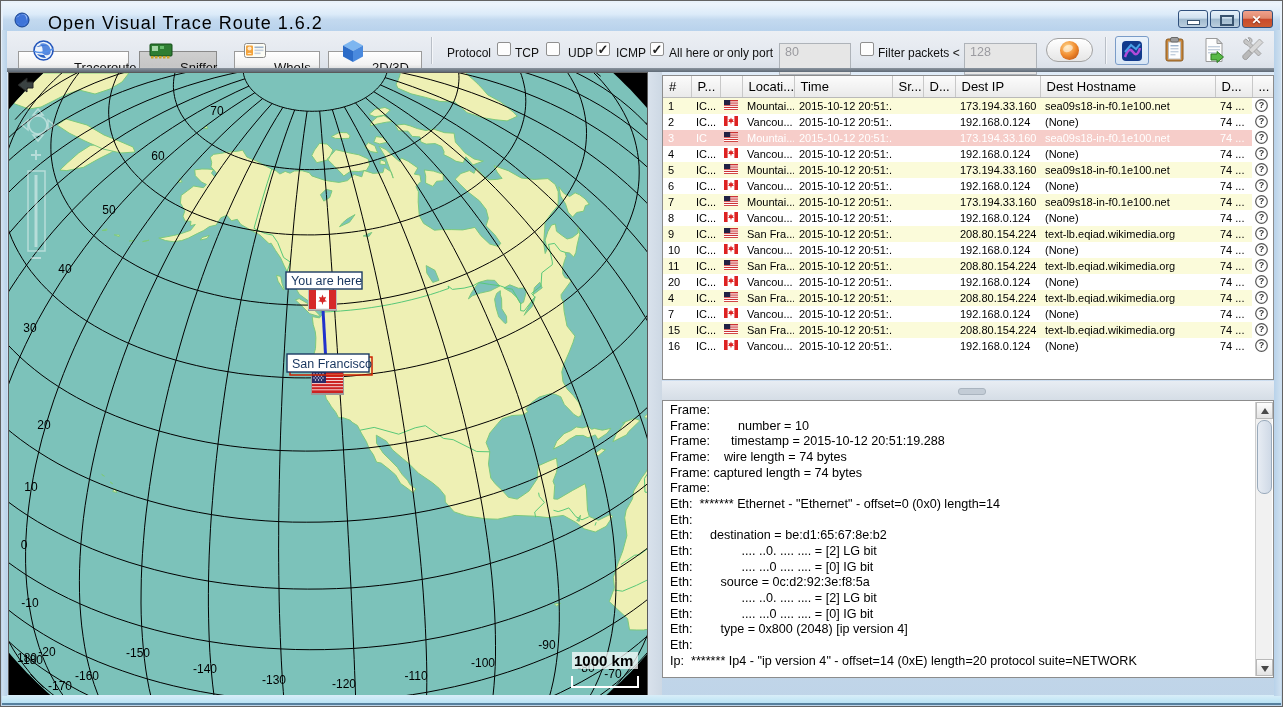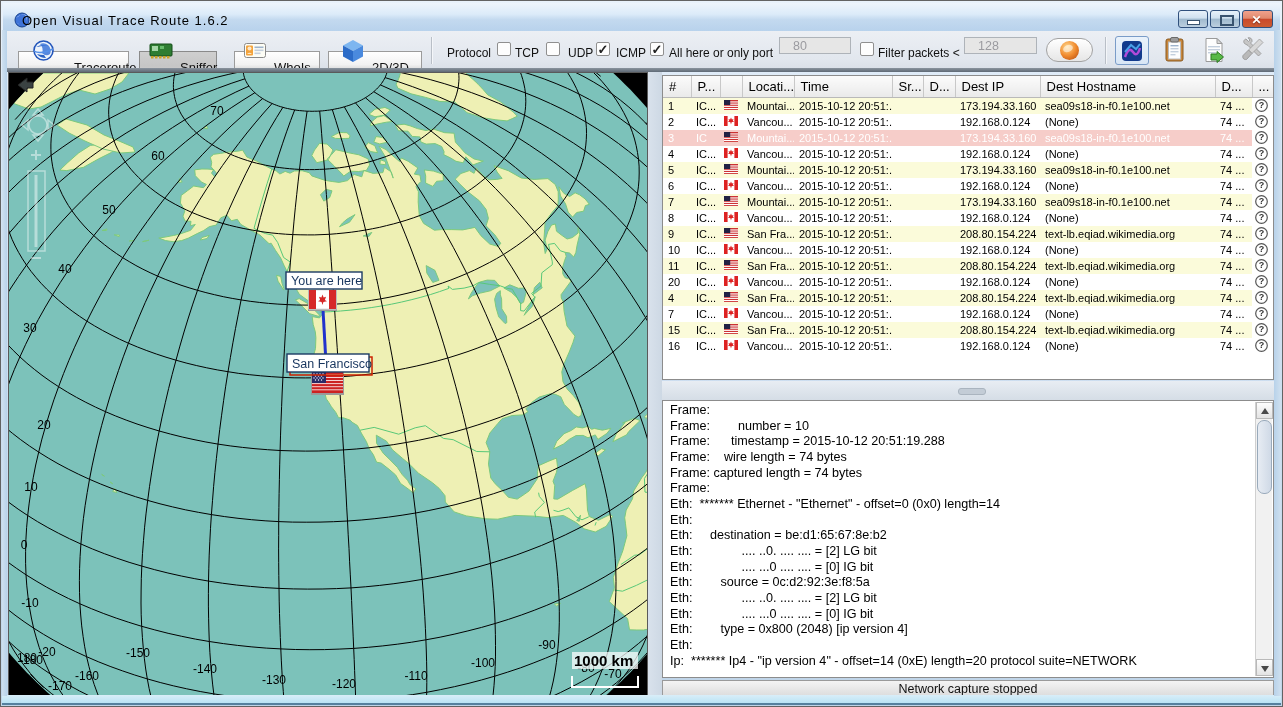--- a/index.html
+++ b/index.html
@@ -1,37 +1,37 @@
 <!DOCTYPE html>
 <html><head>
 <meta charset="utf-8">
 <style>
 *{margin:0;padding:0;box-sizing:border-box}
 html,body{width:1283px;height:707px;overflow:hidden;font-family:"Liberation Sans",sans-serif}
 #win{position:absolute;inset:0;background:linear-gradient(180deg,#e9f2fb 0%,#d6e5f5 20%,#bfd4e8 100%);border:1px solid #636363;}
 #titlebar{position:absolute;left:2px;top:2px;right:2px;height:28px;background:linear-gradient(180deg,#eef5fc 0%,#dcebf9 40%,#c3d9ef 60%,#b8d2ec 100%);}
-#title{position:absolute;left:19px;top:10px;font-size:13px;letter-spacing:1px;color:#000}
+#title{position:absolute;left:45px;top:10px;font-size:18px;letter-spacing:1px;color:#000}
 
 .wbtn{position:absolute;top:9px;height:18px;border:1px solid #30507c;border-radius:3px;}
 #bmin{left:1177px;width:30px;background:linear-gradient(180deg,#e7f1fa 0%,#cfe0ef 45%,#9fb9ce 50%,#bccfdf 100%)}
 #bmax{left:1209px;width:30px;background:linear-gradient(180deg,#e7f1fa 0%,#cfe0ef 45%,#9fb9ce 50%,#bccfdf 100%)}
 #bclose{left:1241px;width:31px;background:linear-gradient(180deg,#f0a18c 0%,#e18a6e 45%,#c94a2c 52%,#cd5c31 100%)}
 #bmin::after{content:"";position:absolute;left:8px;top:9px;width:11px;height:3px;background:#fff;border:1px solid #39536f}
 #bmax::after{content:"";position:absolute;left:9px;top:4px;width:10px;height:7px;background:transparent;border:2px solid #39536f}
 #bclose::after{content:"\2715";position:absolute;left:8.5px;top:1.5px;color:#fff;font-size:12px;font-weight:bold;text-shadow:0 1px 1px #7a2813}
 #toolbar{position:absolute;left:2px;top:30px;right:2px;height:40px;background:linear-gradient(180deg,#eceff4 0%,#e2e7ee 70%,#d8dee7 100%)}
 .tbtn{position:absolute;top:20px;height:30px;border:1px solid #9b9b9b;border-radius:0;background:linear-gradient(180deg,#ffffff 0%,#f2f2f2 45%,#e4e4e4 55%,#efefef 100%);font-size:13px;color:#111}
 .tbtn .lbl{position:absolute;top:8px;white-space:nowrap}
 #btrace{left:15px;width:111px}
 #bsniff{left:136px;width:78px;background:linear-gradient(180deg,#cfcfcf 0%,#c6c6c6 50%,#d6d6d6 100%);border-color:#8a8a8a}
 #bwhois{left:231px;width:86px}
 #b2d3d{left:325px;width:94px}
 .chk{position:absolute;top:11px;width:14px;height:14px;background:#fdfdfd;border:1px solid #8f8f8f;border-radius:2px;font-size:13px;line-height:13px;text-align:center;color:#222;font-weight:bold}
 .tlabel{position:absolute;top:15px;font-size:12px;color:#111;white-space:nowrap}
-.tfield{position:absolute;top:6px;height:17px;background:#e6e6e6;border:1px solid #aeb3b9;font-size:12.5px;color:#9b9ba0;padding:1px 0 0 13px}
+.tfield{position:absolute;top:12px;height:32px;background:#e6e6e6;border:1px solid #aeb3b9;font-size:12.5px;color:#9b9ba0;padding:1px 0 0 5px}
 #statusbar{position:absolute;left:661px;top:679px;width:612px;height:17px;border:1px solid #9a9a9a;background:linear-gradient(180deg,#f4f4f4,#dcdcdc);font-size:12.5px;color:#111;text-align:center;padding-top:1px}
 #mappanel{position:absolute;left:7px;top:71px;width:640px;height:625px;border:1px solid #5a5a5a;background:#000}
 #rsplit{position:absolute;left:647px;top:71px;width:14px;height:625px;background:linear-gradient(90deg,#d9e2ec,#cdd8e4)}
 #tablewrap{position:absolute;left:661px;top:74px;width:612px;height:305px;border:1px solid #8c8c8c;background:#fff;overflow:hidden}
 #hsplit{position:absolute;left:661px;top:380px;width:612px;height:19px;background:linear-gradient(180deg,#e8edf3,#d5dde6)}
 #hsplit::after{content:"";position:absolute;left:296px;top:7px;width:26px;height:5px;border-radius:3px;background:#c3ccd6;border:1px solid #aab4bf}
 #textpanel{position:absolute;left:661px;top:399px;width:612px;height:278px;border:1px solid #8c8c8c;background:#fff}
 #frametext{position:absolute;left:7px;top:2px;width:572px;font-size:12.6px;color:#000;white-space:pre;line-height:15.65px}
 table{border-collapse:collapse;table-layout:fixed;width:610px;font-size:11px}
 th{height:21px;font-weight:normal;text-align:left;font-size:13px;background:linear-gradient(180deg,#fbfbfb,#eaeaea);border-right:1px solid #c8c8c8;border-bottom:1px solid #b9b9b9;padding:0 0 0 6px;white-space:nowrap;overflow:hidden;color:#000}
@@ -662,19 +662,18 @@
       <div style="position:absolute;right:1px;top:1px;width:17px;height:274px;background:#f1f1f1;border-left:1px solid #d0d0d0">
 <div style="position:absolute;left:0px;top:0px;width:17px;height:17px;background:linear-gradient(180deg,#fdfdfd,#e3e3e3);border:1px solid #b9b9b9">
           <div style="position:absolute;left:4px;top:5px;width:0;height:0;border-left:4px solid transparent;border-right:4px solid transparent;border-bottom:6px solid #4a4a4a"></div>
         </div>
 <div style="position:absolute;left:1px;top:18px;width:15px;height:74px;background:linear-gradient(90deg,#e7ecf3,#cfd9e6);border:1px solid #9ab;border-radius:7px"></div>
 <div style="position:absolute;left:0px;bottom:0px;width:17px;height:17px;background:linear-gradient(180deg,#fdfdfd,#e3e3e3);border:1px solid #b9b9b9">
           <div style="position:absolute;left:4px;top:6px;width:0;height:0;border-left:4px solid transparent;border-right:4px solid transparent;border-top:6px solid #4a4a4a"></div>
         </div>
 </div>
     </div>
-  <div id="statusbar">Network capture stopped</div>
 </div>
 <div style="position:absolute;left:2px;right:2px;bottom:2px;height:10px;background:linear-gradient(180deg,#d9eef8,#b2e0f4)">
     <div style="position:absolute;left:0;right:0;bottom:0;height:2px;background:#56809e"></div>
   </div>
 <div style="position:absolute;left:2px;top:30px;width:5px;height:666px;background:linear-gradient(90deg,#cfe0ef,#b8d2ea)"></div>
 <div style="position:absolute;right:2px;top:30px;width:7px;height:666px;background:linear-gradient(90deg,#b8d2ea,#cfe0ef)"></div>
 
 </body></html>

